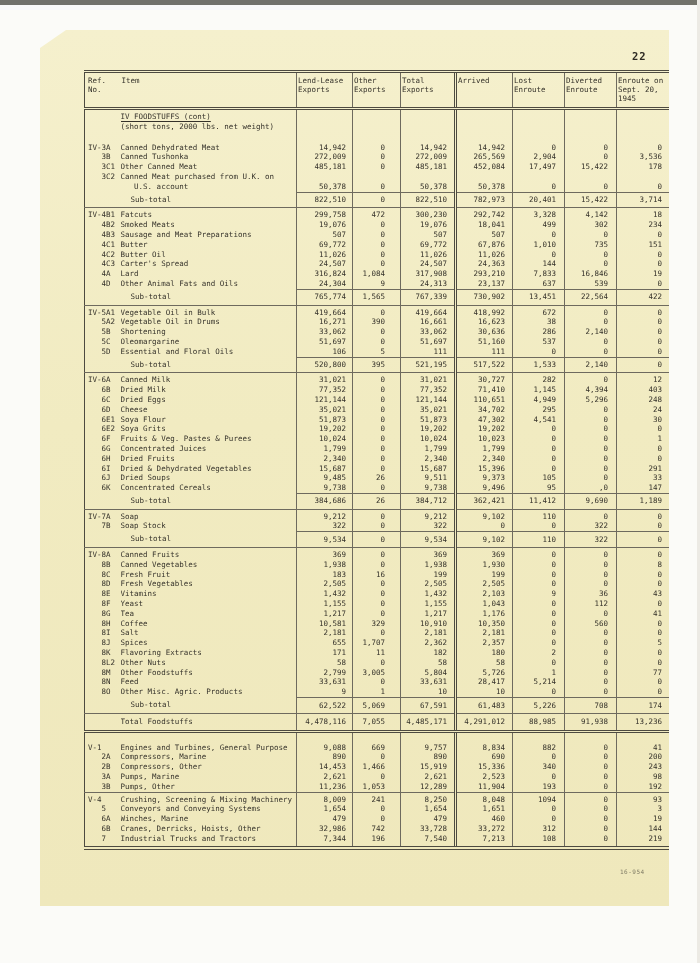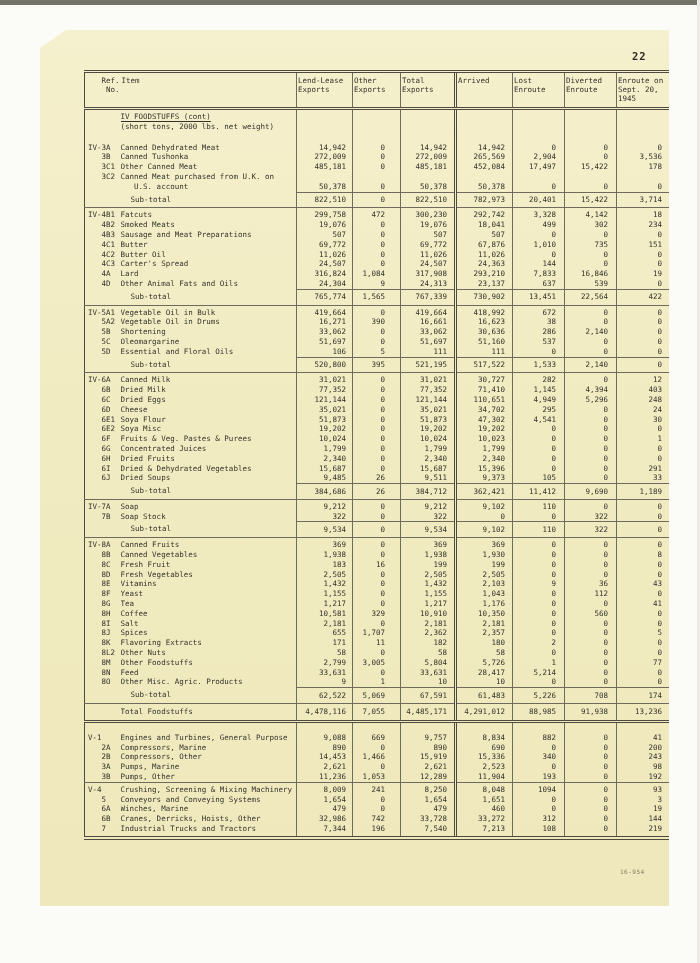--- a/index.html
+++ b/index.html
@@ -39,21 +39,21 @@
   }
   col.c-ref{width:36px;} col.c-item{width:176px;}
   col.c3{width:56px;} col.c4{width:48px;} col.c5{width:55px;}
   col.c6{width:57px;} col.c7{width:52px;} col.c8{width:52px;} col.c9{width:54px;}
   th,td{vertical-align:top;font-weight:normal;}
   thead th{
     border-top:3px double var(--heavy);
     border-bottom:3px double var(--heavy);
     padding:3px 1px 4px 1px;text-align:left;white-space:pre-line;line-height:9px;
   }
-  thead th.h-ref{text-align:right;padding-left:3px;}
+  thead th.h-ref{text-align:left;padding-left:3px;}
   
   th:nth-child(n+3),td:nth-child(n+3){border-left:1px solid var(--line);}
   th:nth-child(6),td:nth-child(6){border-left:3px double var(--heavy);}
   td{white-space:pre;overflow:hidden;}
   td.num{text-align:right;}
   td:nth-child(3){padding-right:6px;}
   td:nth-child(4){padding-right:15px;}
   td:nth-child(5){padding-right:7px;}
   td:nth-child(6){padding-right:7px;}
   td:nth-child(7){padding-right:8px;}
@@ -424,21 +424,21 @@
           <td class="num">51,873</td>
           <td class="num">0</td>
           <td class="num">51,873</td>
           <td class="num">47,302</td>
           <td class="num">4,541</td>
           <td class="num">0</td>
           <td class="num">30</td>
         </tr>
         <tr>
           <td class="ref">   6E2</td>
-          <td class="item">Soya Misc</td>
+          <td class="item">Soya Grits</td>
           <td class="num">19,202</td>
           <td class="num">0</td>
           <td class="num">19,202</td>
           <td class="num">19,202</td>
           <td class="num">0</td>
           <td class="num">0</td>
           <td class="num">0</td>
         </tr>
         <tr>
           <td class="ref">   6F</td>
@@ -487,20 +487,31 @@
         <tr>
           <td class="ref">   6J</td>
           <td class="item">Dried Soups</td>
           <td class="num">9,485</td>
           <td class="num">26</td>
           <td class="num">9,511</td>
           <td class="num">9,373</td>
           <td class="num">105</td>
           <td class="num">0</td>
           <td class="num">33</td>
+        </tr>
+        <tr>
+          <td class="ref">   6K</td>
+          <td class="item">Concentrated Cereals</td>
+          <td class="num">9,738</td>
+          <td class="num">0</td>
+          <td class="num">9,738</td>
+          <td class="num">9,496</td>
+          <td class="num">95</td>
+          <td class="num">,0</td>
+          <td class="num">147</td>
         </tr>
         <tr class="subtotal">
           <td class="ref"></td>
           <td class="item">Sub-total</td>
           <td class="num">384,686</td>
           <td class="num">26</td>
           <td class="num">384,712</td>
           <td class="num">362,421</td>
           <td class="num">11,412</td>
           <td class="num">9,690</td>

